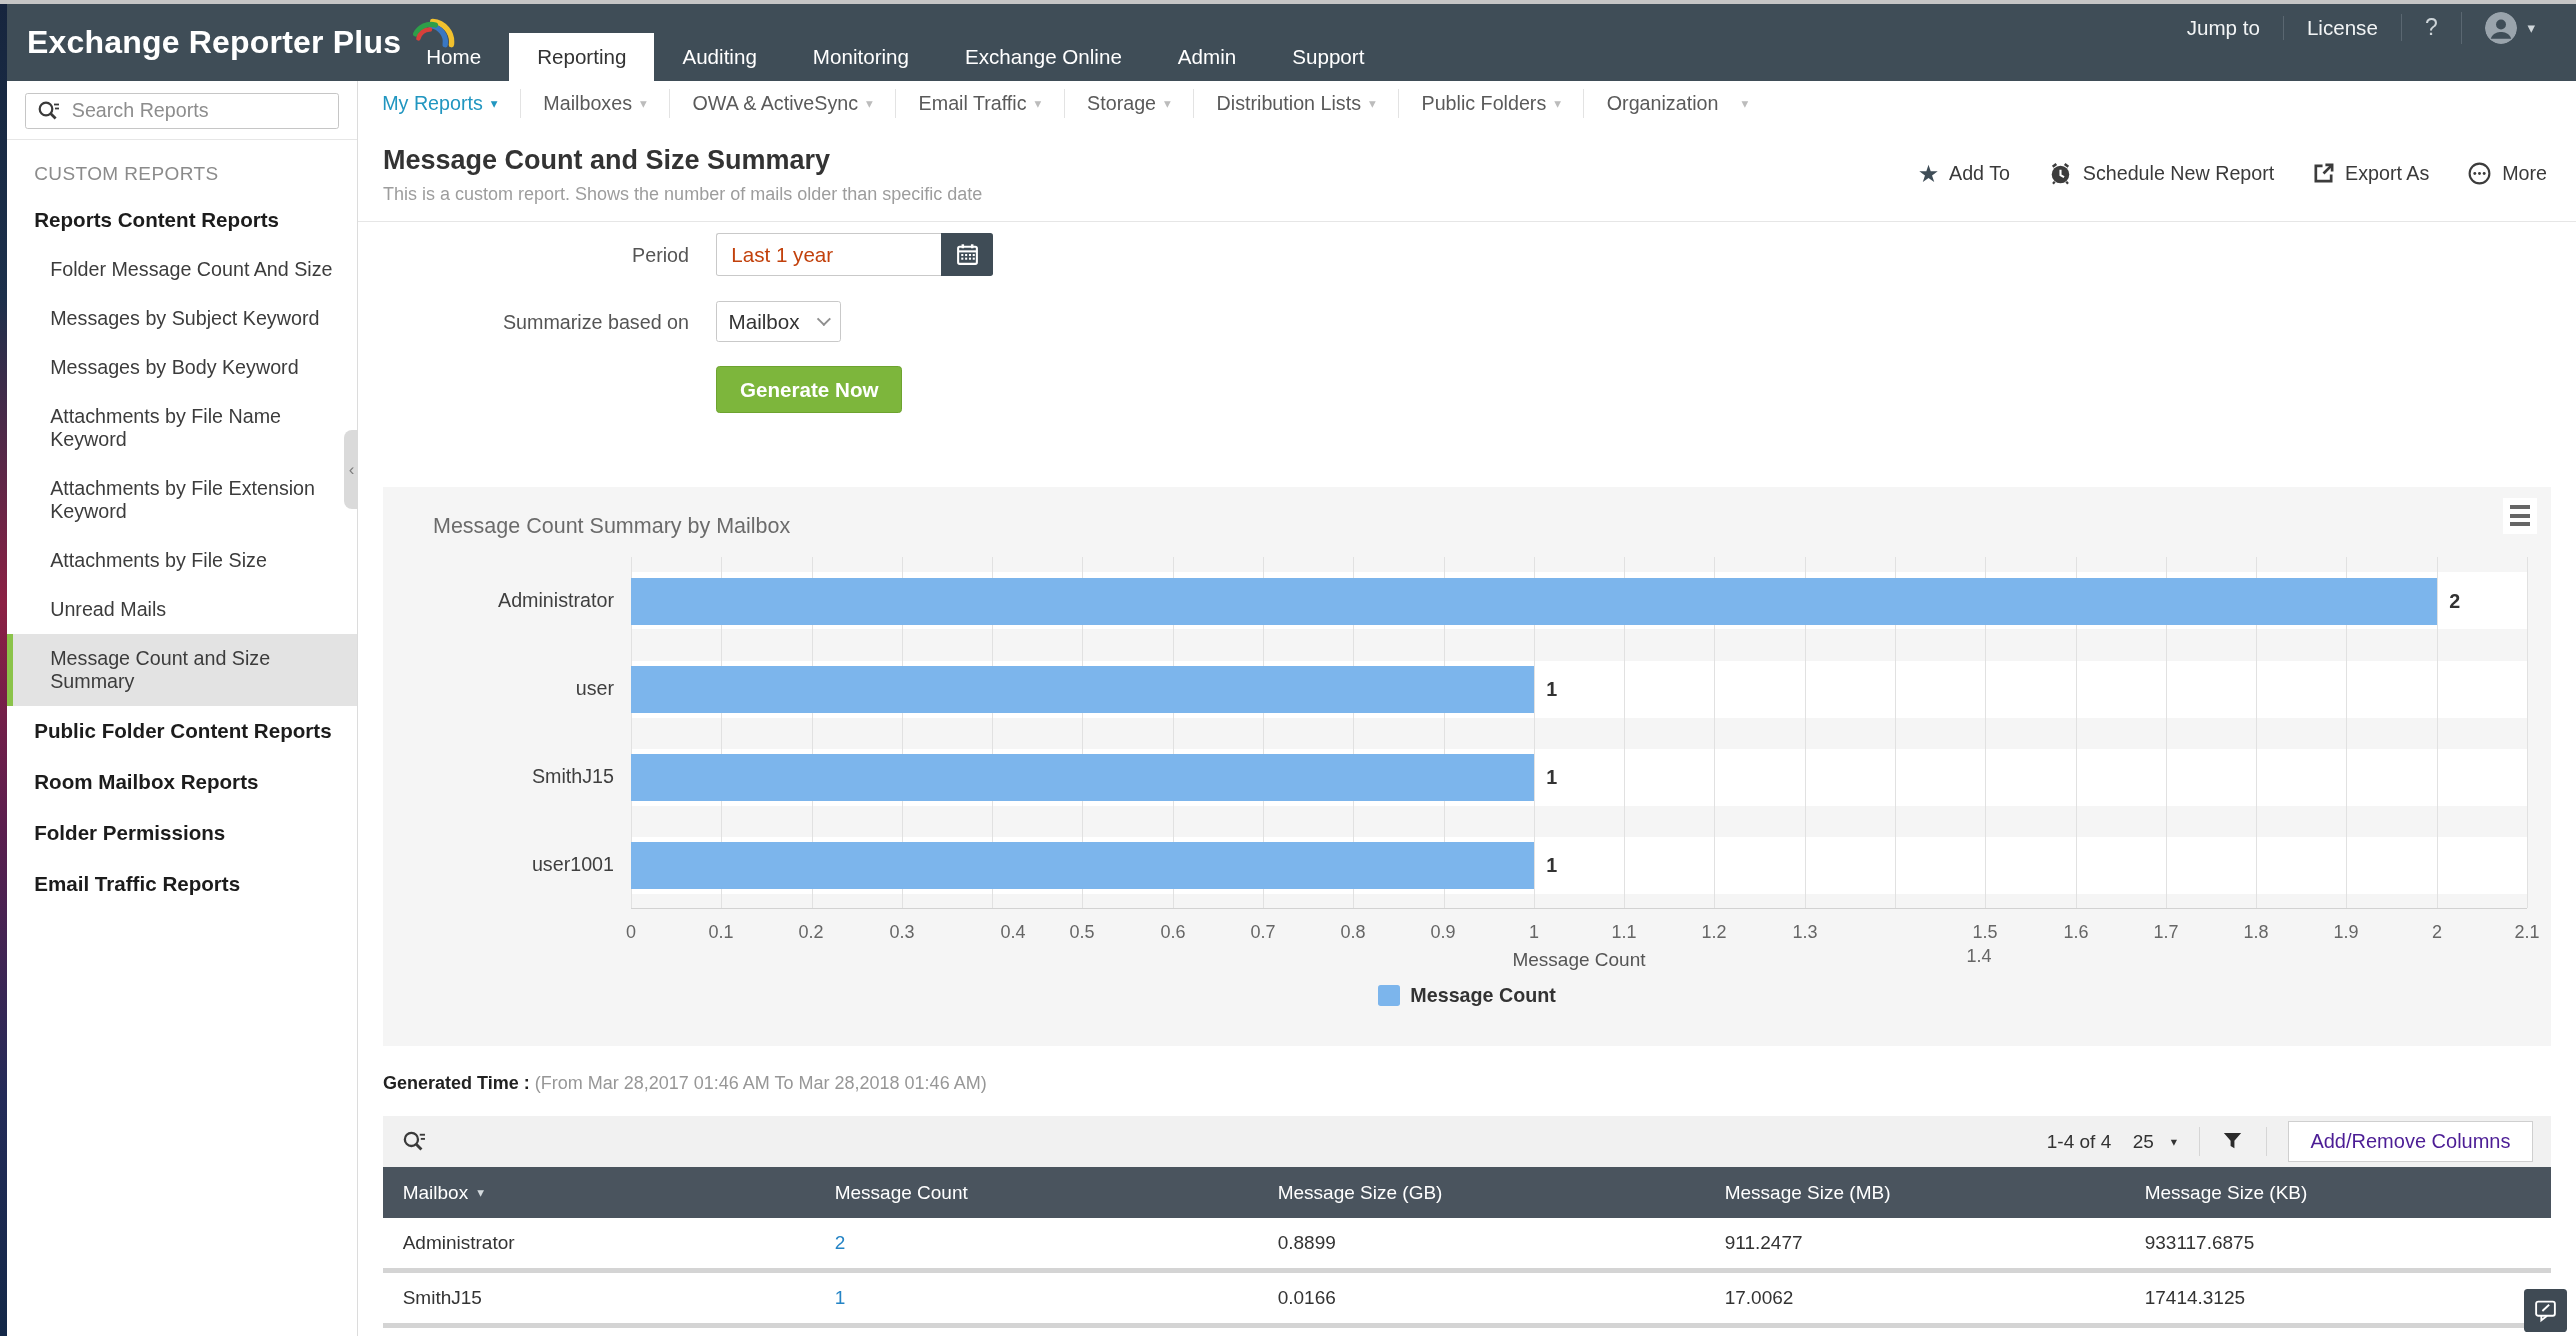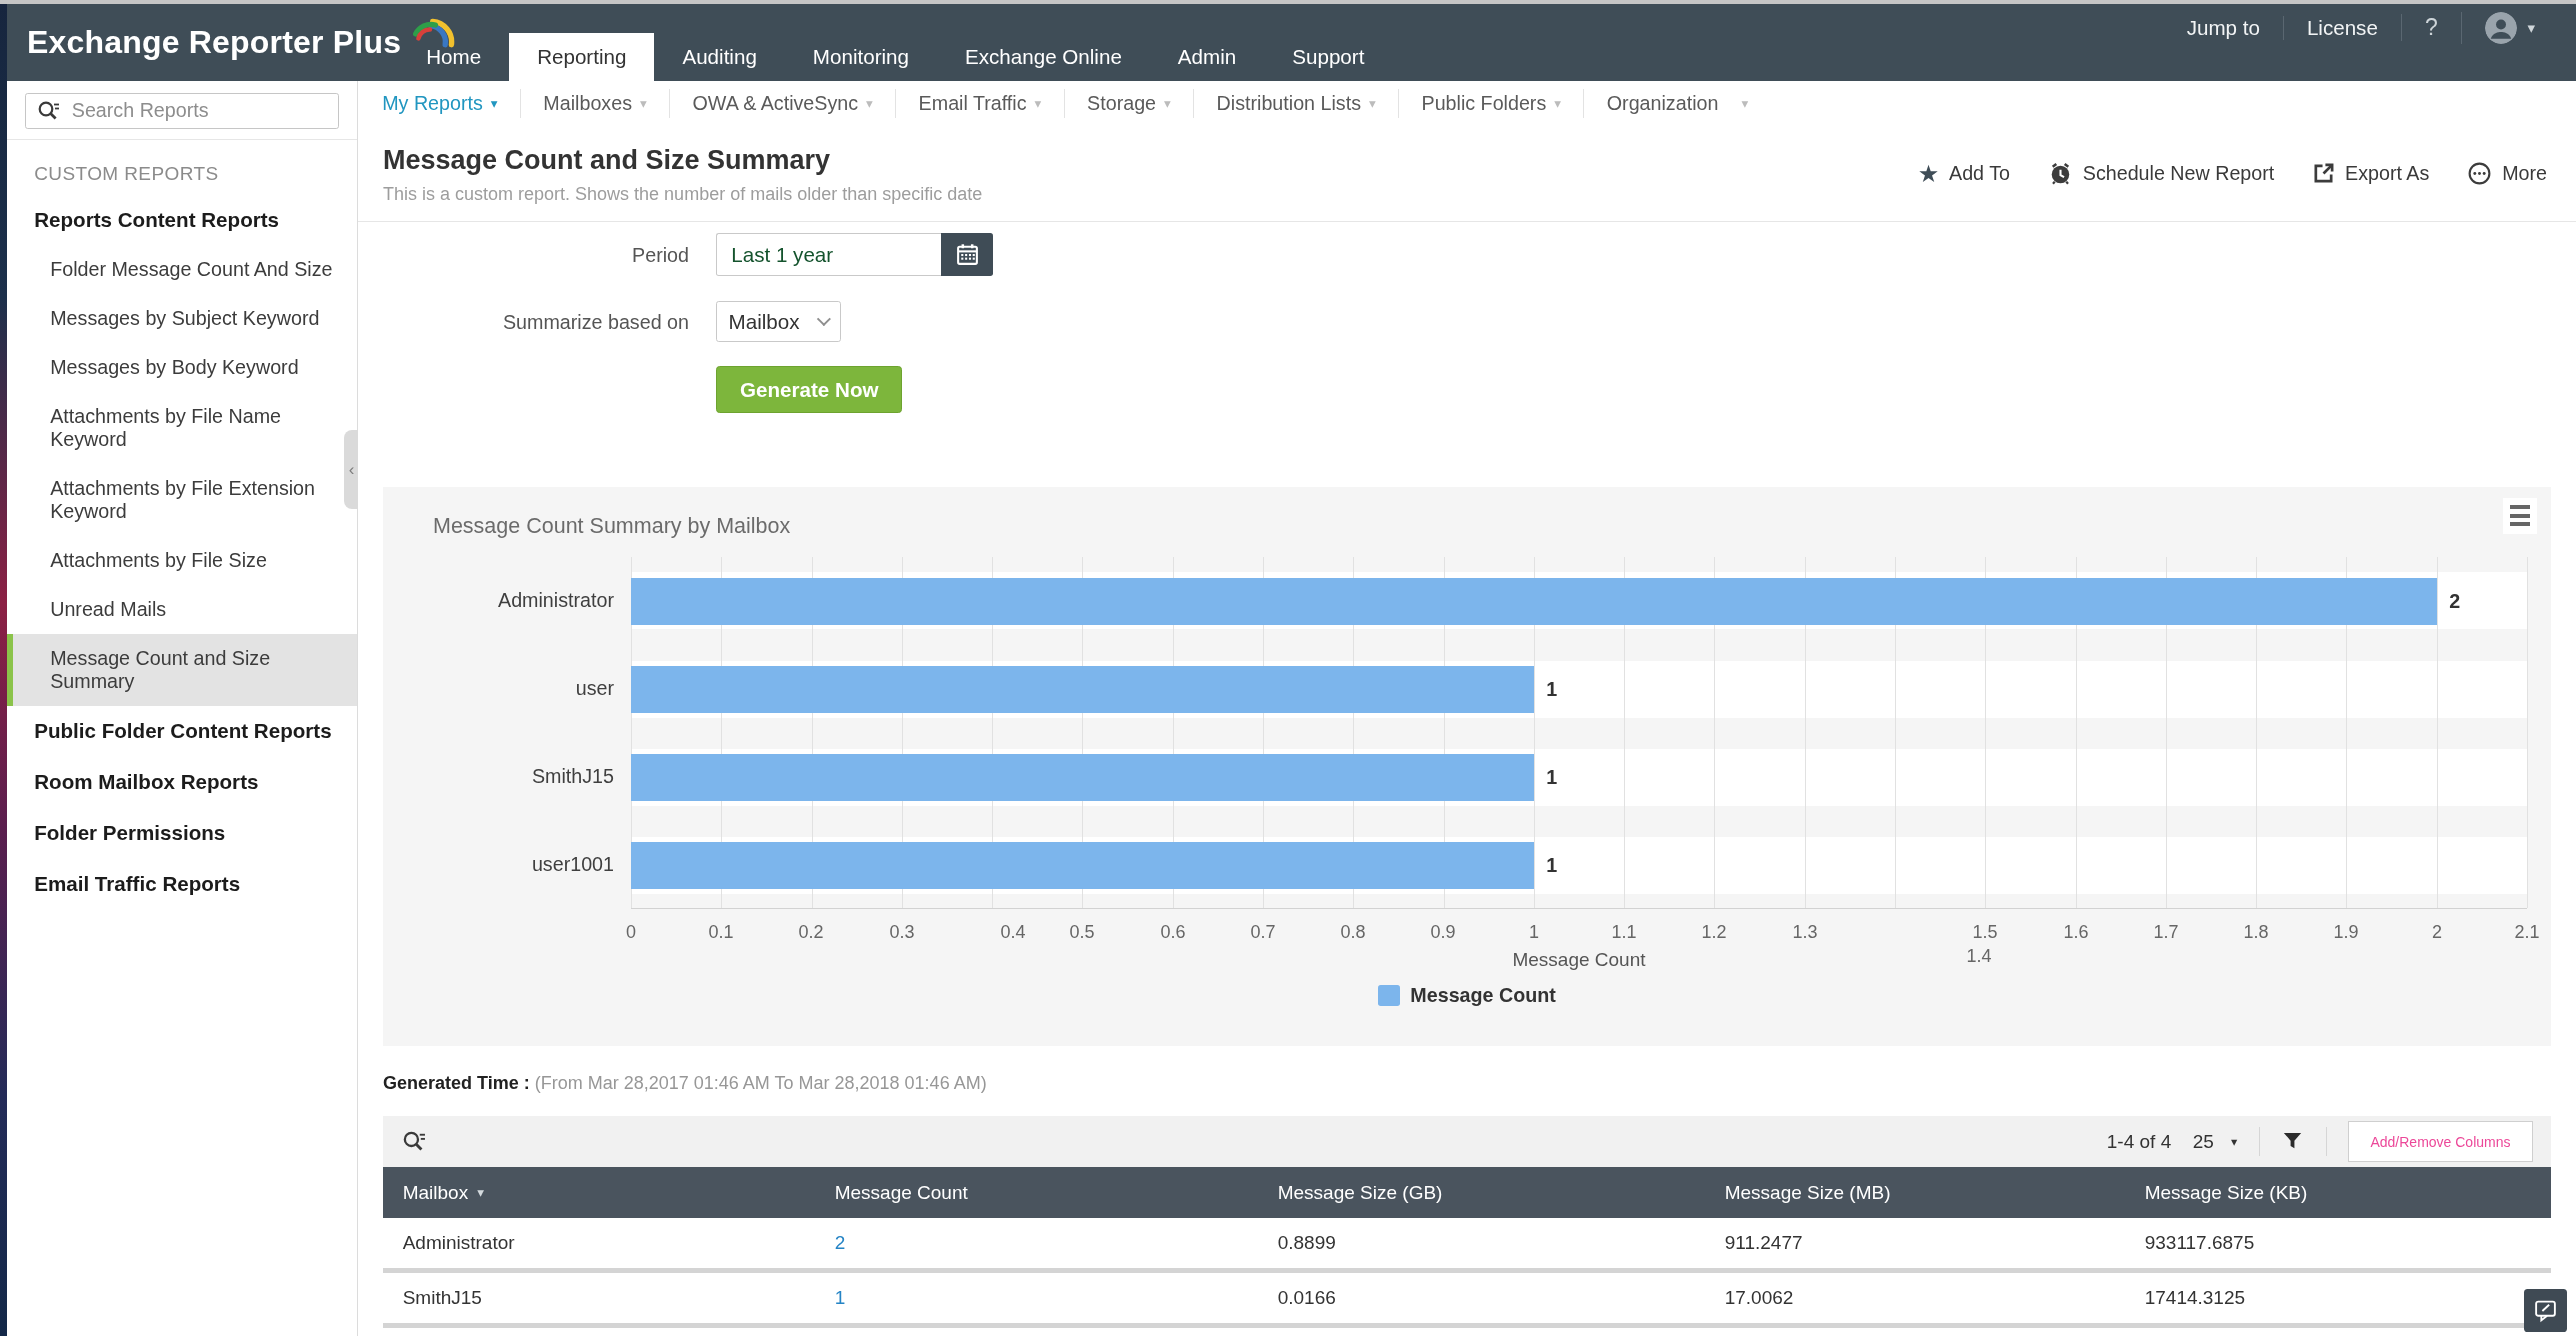--- a/index.html
+++ b/index.html
@@ -55,21 +55,21 @@
   .report-sub { position:absolute; left:25px; top:59px; font-size:18px; color:#9d9d9d; }
   .head-divider { position:absolute; left:0; right:0; top:96px; border-bottom:0.9px solid #e6e6e6; }
   .actions { position:absolute; right:29px; top:36px; display:flex; align-items:center; gap:38px; }
   .action { display:flex; align-items:center; gap:9.8px; font-size:19.7px; color:#3a3a3a; cursor:pointer; }
   .action .star { font-size:24px; color:#3f4d57; line-height:1; }
   
   .form-label { position:absolute; left:0; width:331px; text-align:right; font-size:19.7px; color:#555; }
   .lbl-period { top:119px; }
   .lbl-summarize { top:186px; }
   .period-input { position:absolute; left:358px; top:108px; width:225px; height:43px; border:0.9px solid #c9c9c9;
-    border-right:none; border-radius:2.7px 0 0 2.7px; font-size:20.6px; color:#14532d; padding-left:14.3px; font-family:inherit; outline:none; }
+    border-right:none; border-radius:2.7px 0 0 2.7px; font-size:20.6px; color:#c2410c; padding-left:14.3px; font-family:inherit; outline:none; }
   .calendar-btn { position:absolute; left:583px; top:108px; width:52px; height:43px; background:#3f4c56;
     border:none; border-radius:0 2.7px 2.7px 0; display:flex; align-items:center; justify-content:center; cursor:pointer; }
   .select-box { position:absolute; left:358px; top:176px; width:125px; height:41px; border:0.9px solid #c9c9c9;
     border-radius:2.7px; display:flex; align-items:center; justify-content:space-between; padding:0 11.6px;
     font-size:20.6px; color:#333; background:#fff; cursor:pointer; }
   .chev { width:9.8px; height:9.8px; border-right:2.7px solid #8f8f8f; border-bottom:2.7px solid #8f8f8f;
     transform:rotate(45deg); margin-top:-4.5px; }
   .generate-btn { position:absolute; left:358px; top:241px; height:47px; padding:0 23px; background:#7db63c;
     border:0.9px solid #6da32f; border-radius:3.6px; color:#fff; font-size:20.6px; font-weight:700;
     display:flex; align-items:center; font-family:inherit; cursor:pointer; }
@@ -93,22 +93,22 @@
   
   .generated { position:absolute; left:25px; top:948px; font-size:18px; }
   .generated b { color:#222; font-weight:700; }
   .generated span.range { color:#979797; }
   .table-toolbar { position:absolute; left:25px; right:25px; top:991px; height:51px; background:#f1f1f1;
     display:flex; align-items:center; padding:0 18px; }
   .toolbar-right { margin-left:auto; display:flex; align-items:center; gap:21.5px; font-size:19px; color:#333; }
   .tb-sep { width:0.9px; height:29px; background:#d6d6d6; }
   .page-size { display:flex; align-items:center; gap:17px; cursor:pointer; }
   .page-size .caret { font-size:12.5px; }
-  .add-remove { background:#fff; border:0.9px solid #cfcfcf; height:41px; padding:0 21.5px; font-size:14px;
-    color:#ec4899; display:flex; align-items:center; font-family:inherit; cursor:pointer; }
+  .add-remove { background:#fff; border:0.9px solid #cfcfcf; height:41px; padding:0 21.5px; font-size:20px;
+    color:#4c1d95; display:flex; align-items:center; font-family:inherit; cursor:pointer; }
   .data-table { position:absolute; left:25px; right:25px; top:1042px; }
   .thead, .trow { display:grid; grid-template-columns:432px 443px 447px 420px 1fr; align-items:center; }
   .thead { background:#4a545e; height:51px; color:#fff; font-size:19px; }
   .th { padding-left:19.7px; display:flex; align-items:center; gap:9px; cursor:pointer; }
   .sort-caret { font-size:13.4px; color:#d4dade; }
   .trow { height:55px; background:#fff; font-size:19px; color:#333; border-bottom:5.4px solid #d4d4d4; }
   .td { padding-left:19.7px; }
   .td.link { color:#2584c5; cursor:pointer; }
   .feedback-btn { position:absolute; right:9px; bottom:3.6px; width:43px; height:43px; background:#3f4a54;
     border-radius:3.6px; display:flex; align-items:center; justify-content:center; cursor:pointer; }

